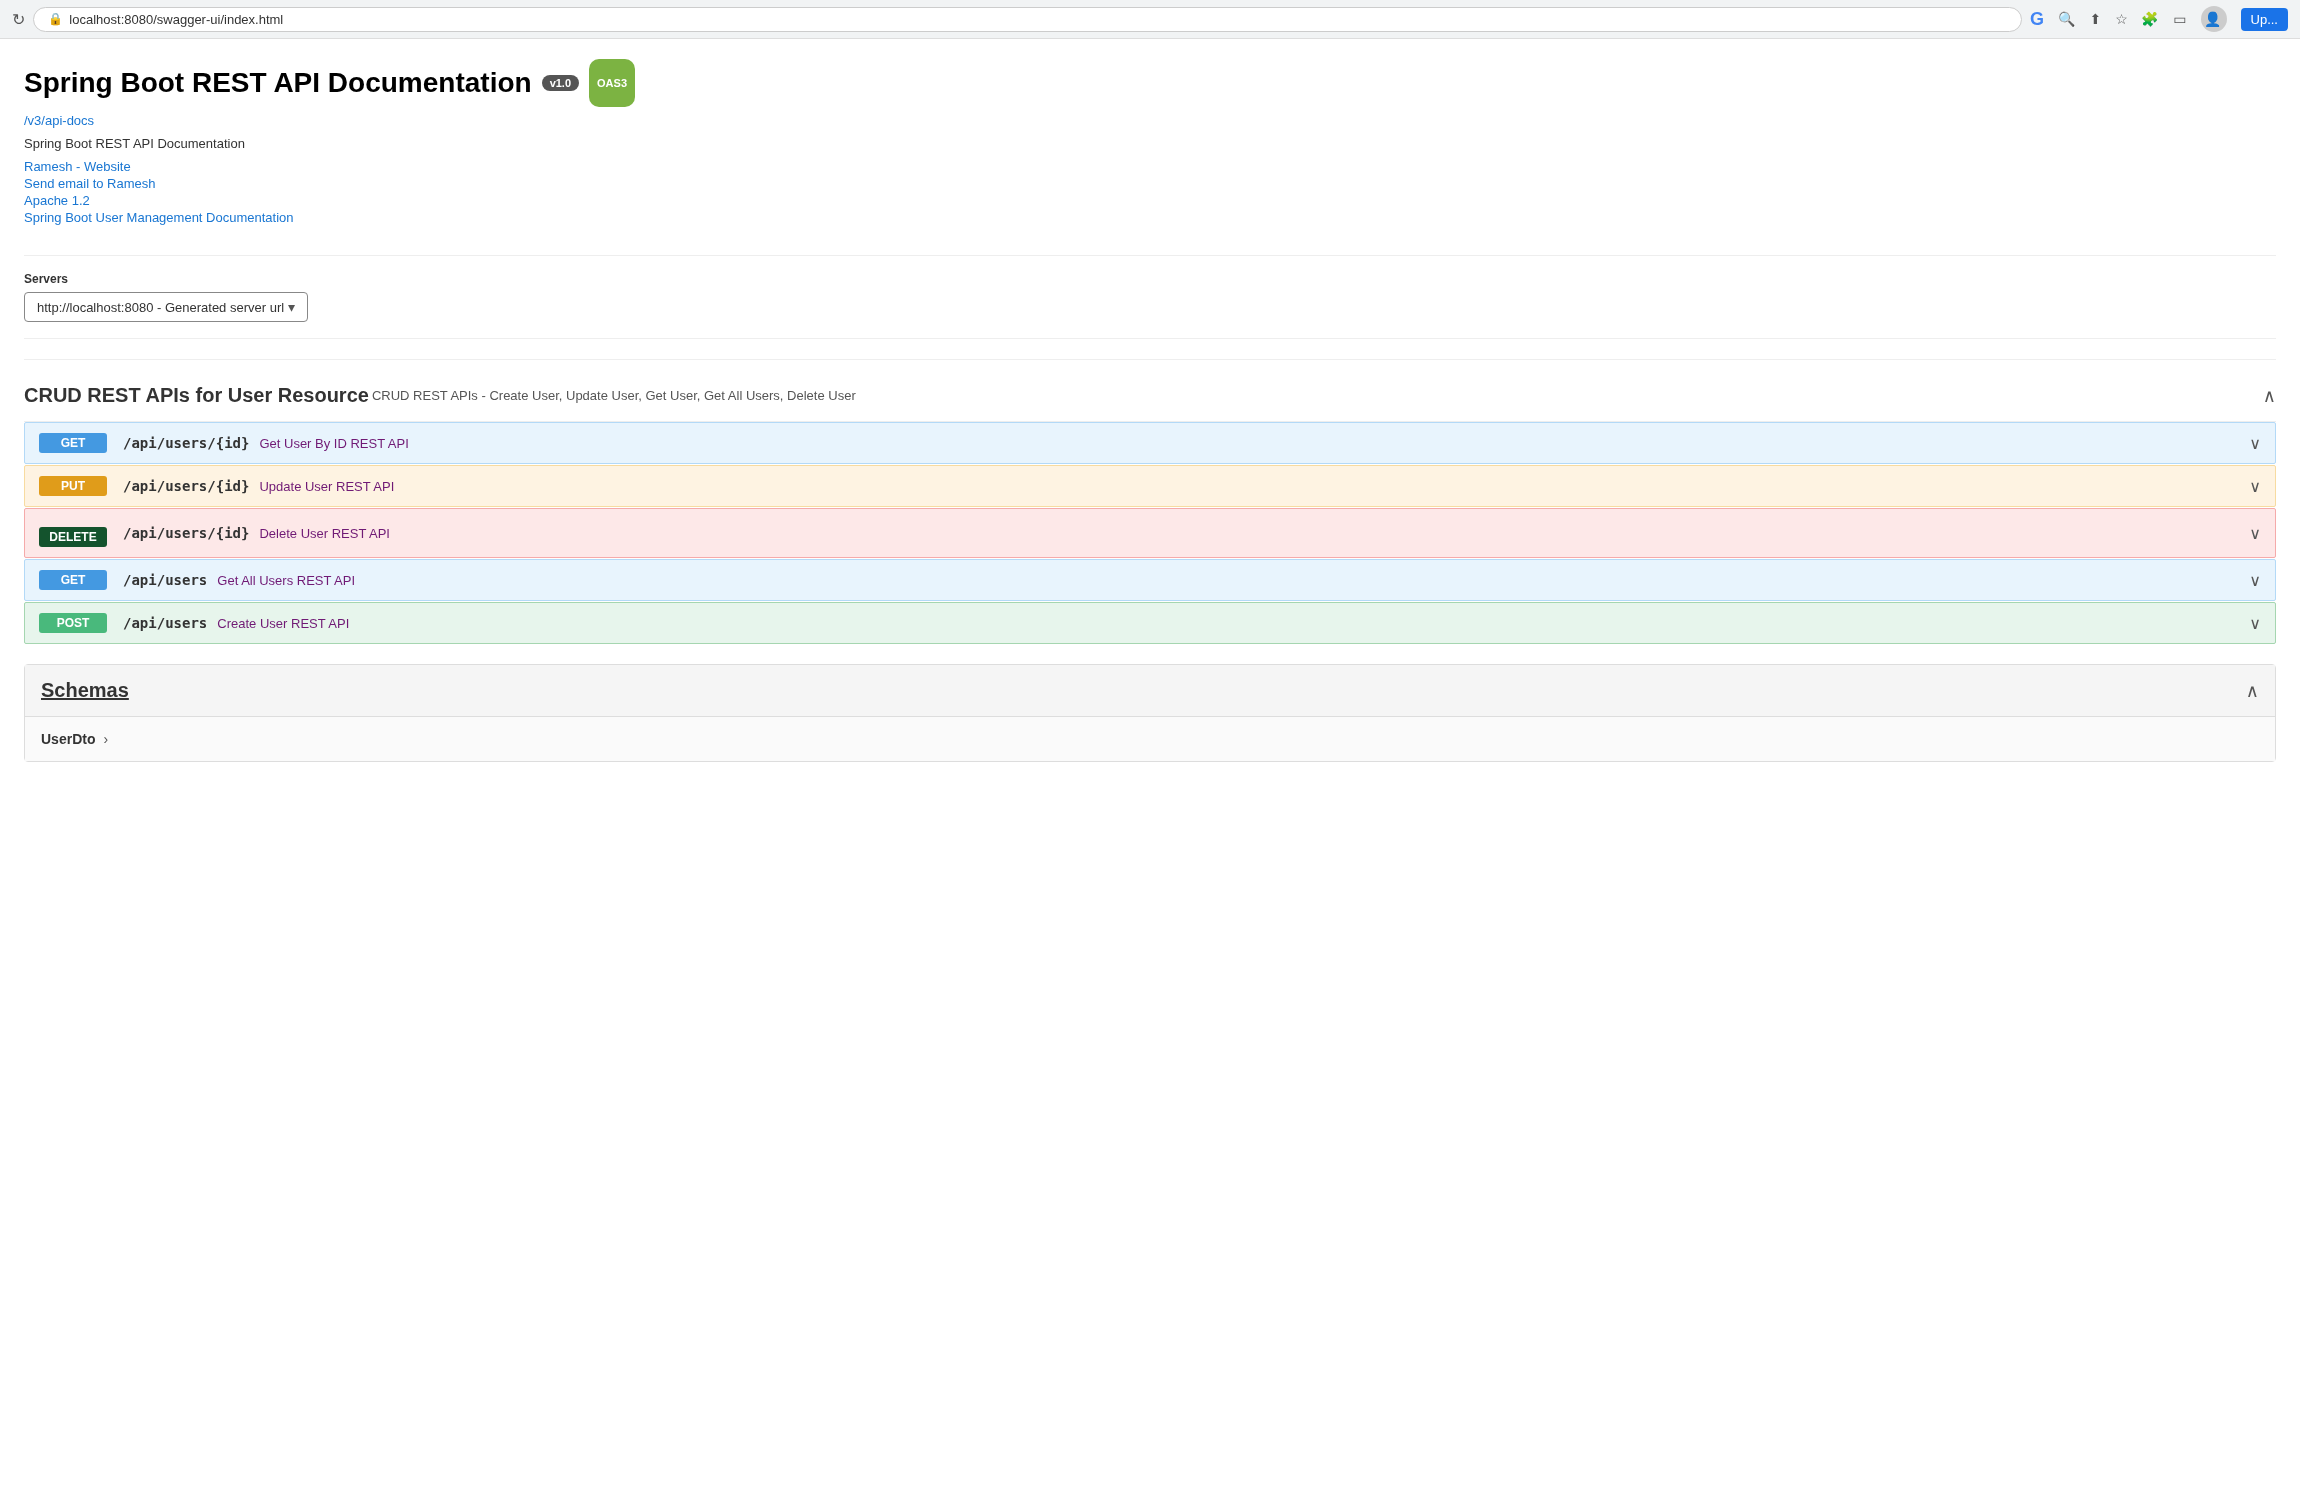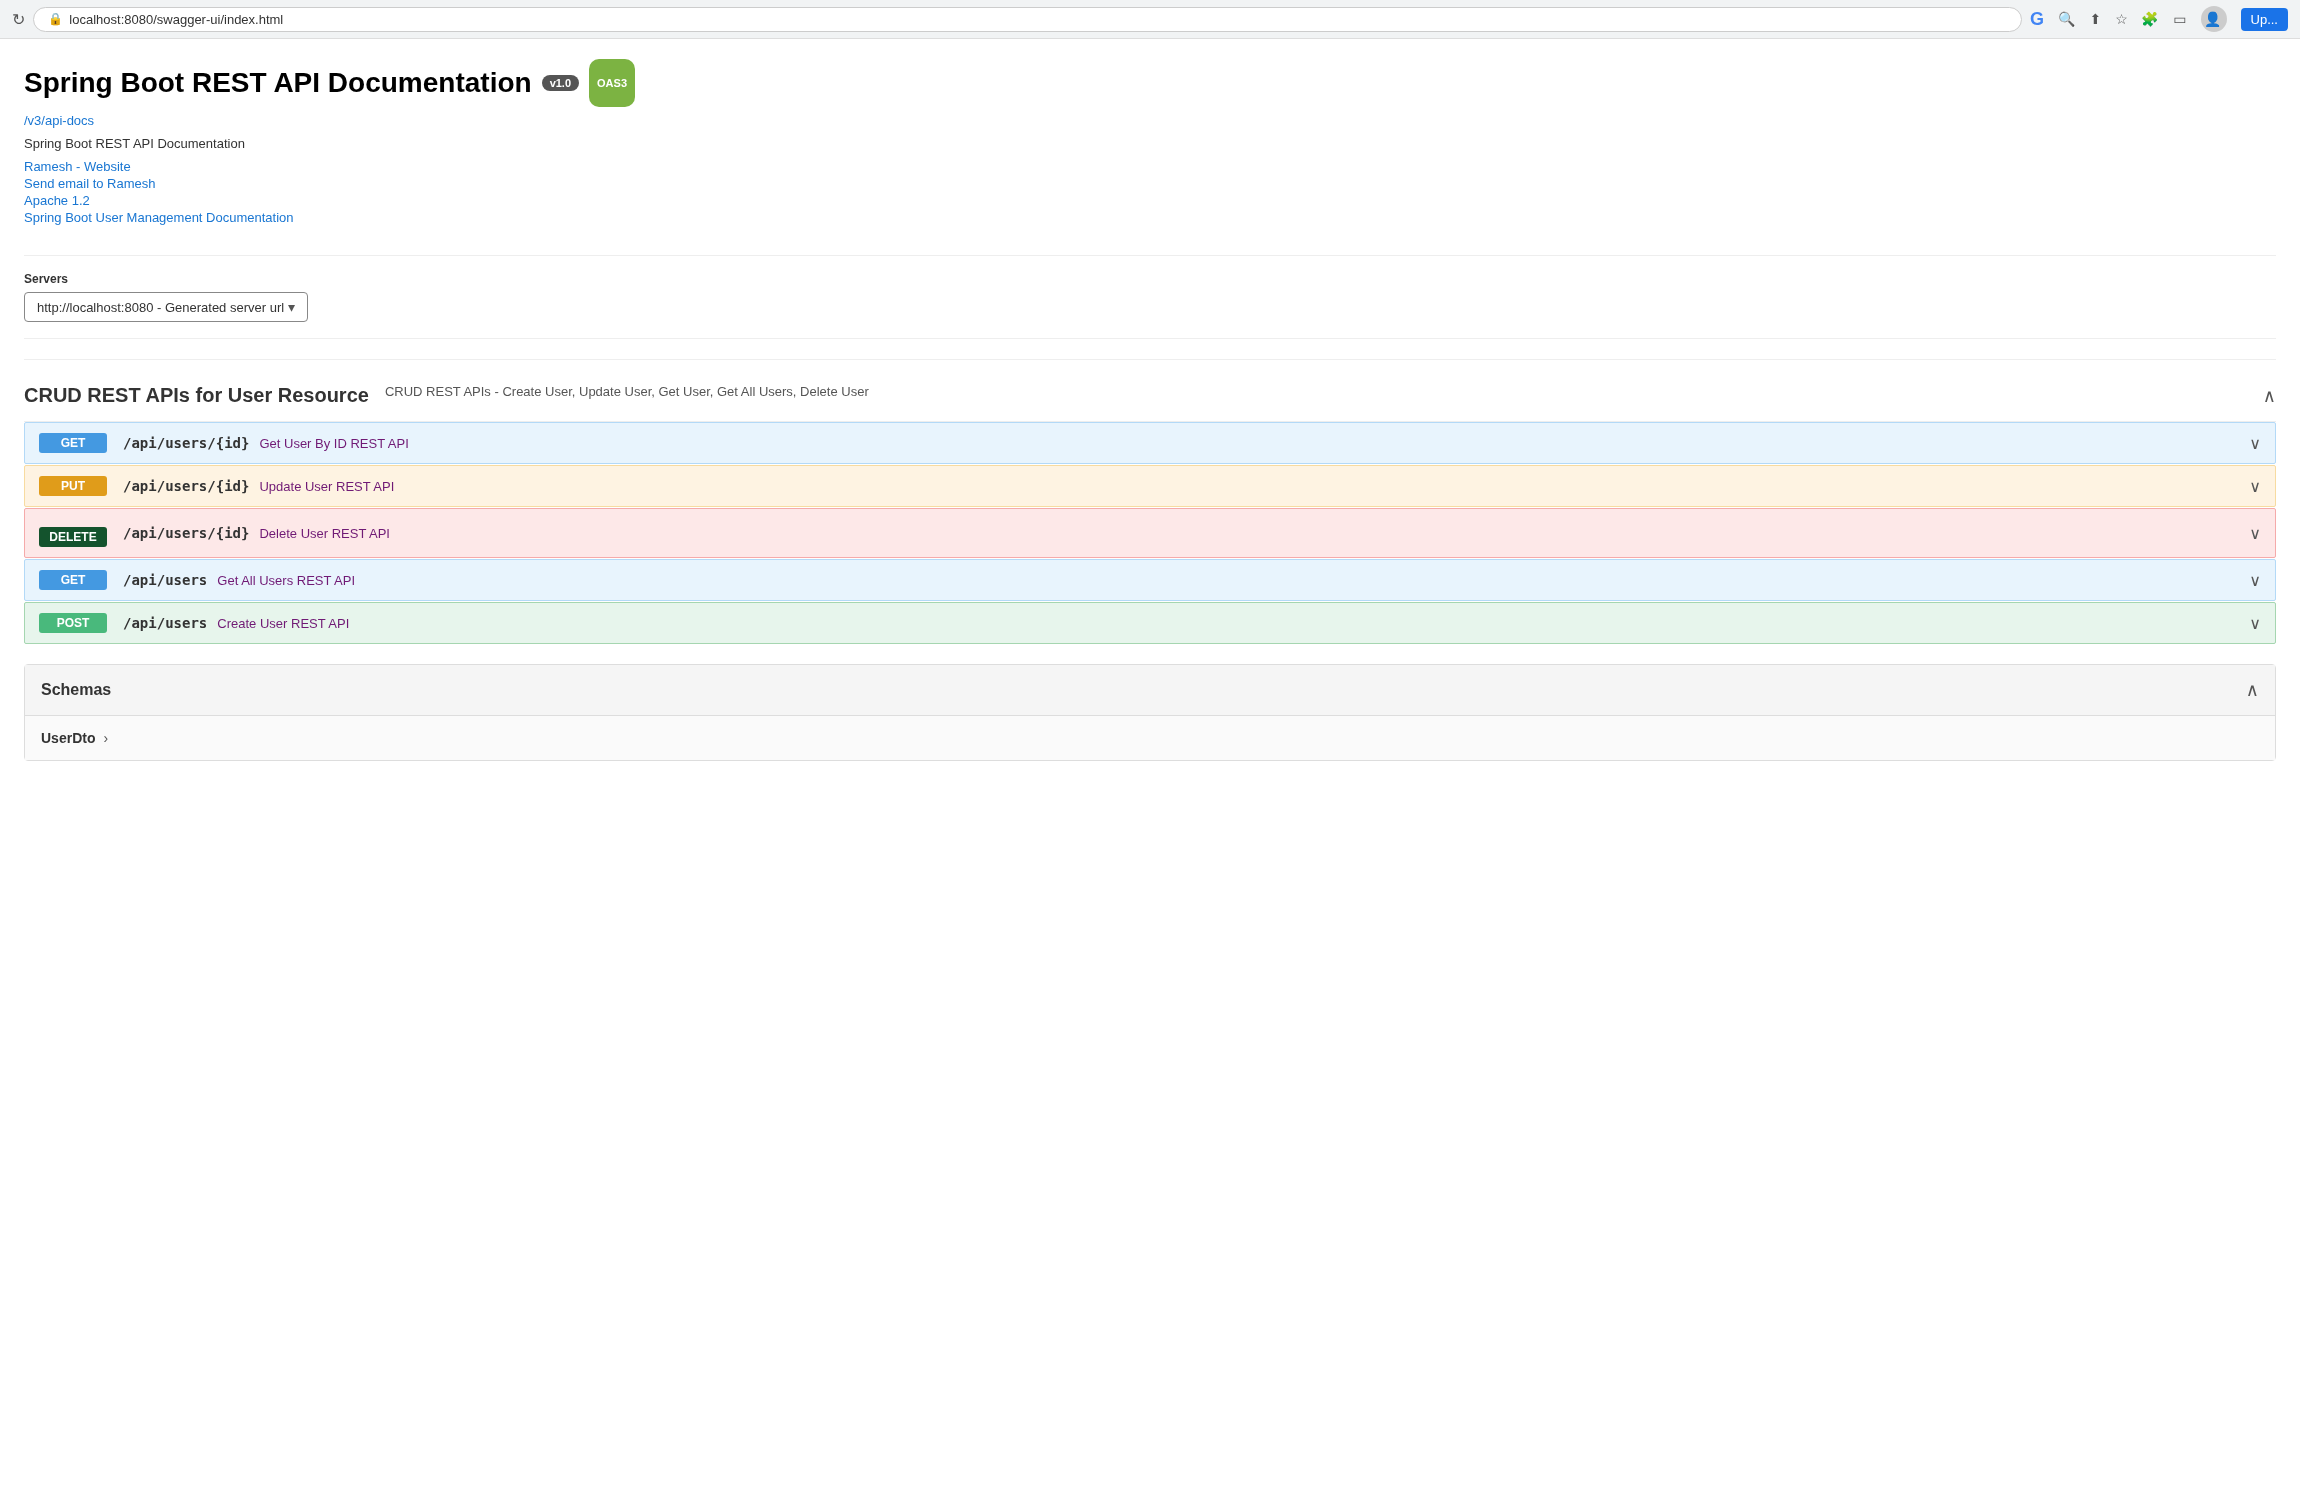--- a/index.html
+++ b/index.html
@@ -163,22 +163,22 @@
     .crud-header {
       display: flex;
       align-items: center;
       justify-content: space-between;
       padding: 14px 0;
       border-bottom: 1px solid #eee;
       margin-bottom: 0;
     }
     .crud-header-left {
       display: flex;
-      align-items: flex-start;
-      gap: 16px;
+      align-items: center;
+      gap: 3px;
       flex-wrap: wrap;
     }
     .crud-title {
       font-size: 20px;
       font-weight: bold;
       color: #333;
     }
     .crud-description {
       font-size: 13px;
       color: #555;
@@ -257,23 +257,24 @@
     }
     .schemas-header {
       display: flex;
       align-items: center;
       justify-content: space-between;
       padding: 14px 16px;
       background: #f5f5f5;
       cursor: pointer;
     }
     .schemas-title {
-      font-size: 16px;
-      font-weight: bold;
-      color: #333;
+      font-size: 20px;
+      font-weight: bold;
+      color: #333;
+      text-decoration: underline;
     }
     .schemas-body {
       padding: 0;
     }
     .schema-item {
       display: flex;
       padding: 14px 16px;
       border-top: 1px solid #ddd;
       background: #fafafa;
       cursor: pointer;

